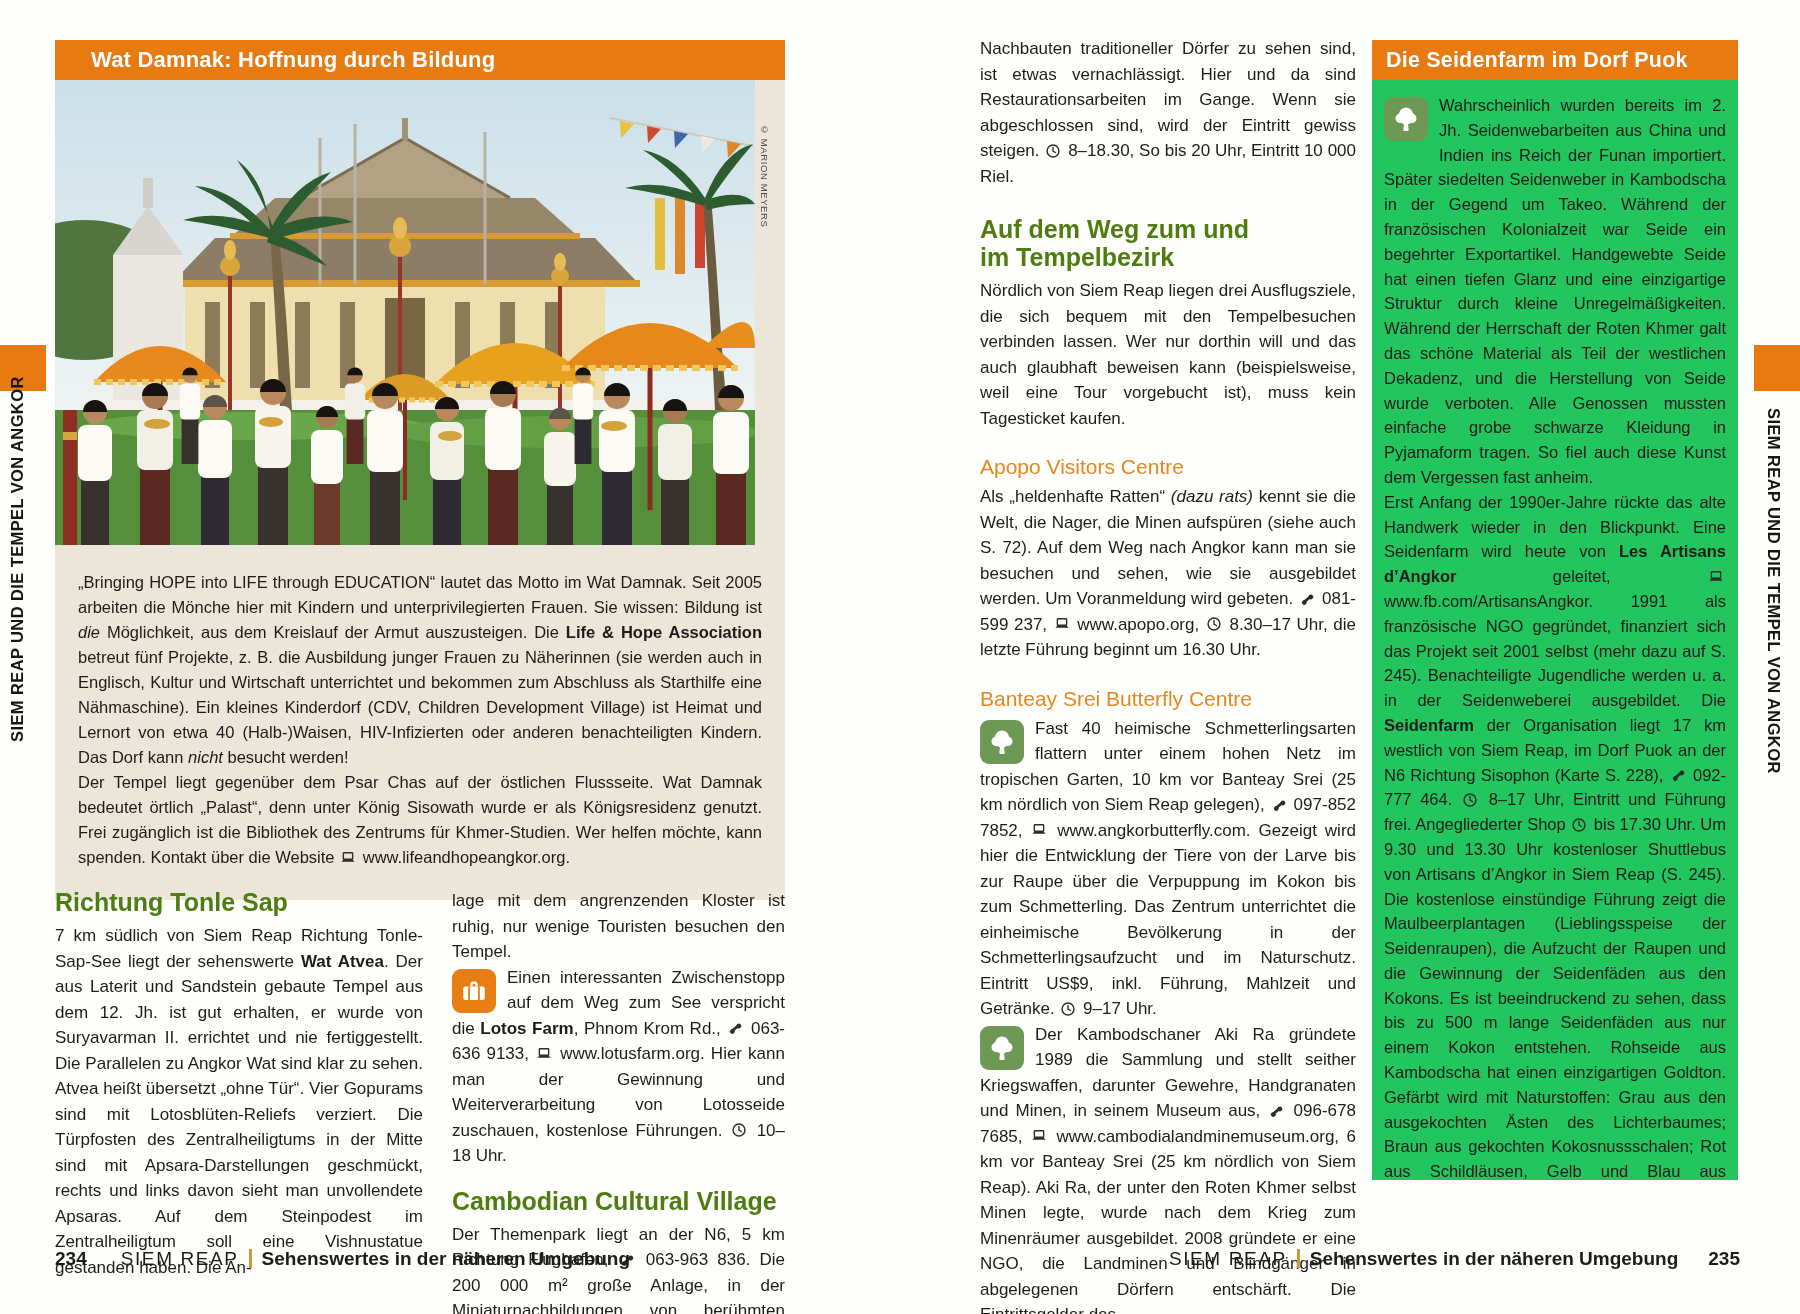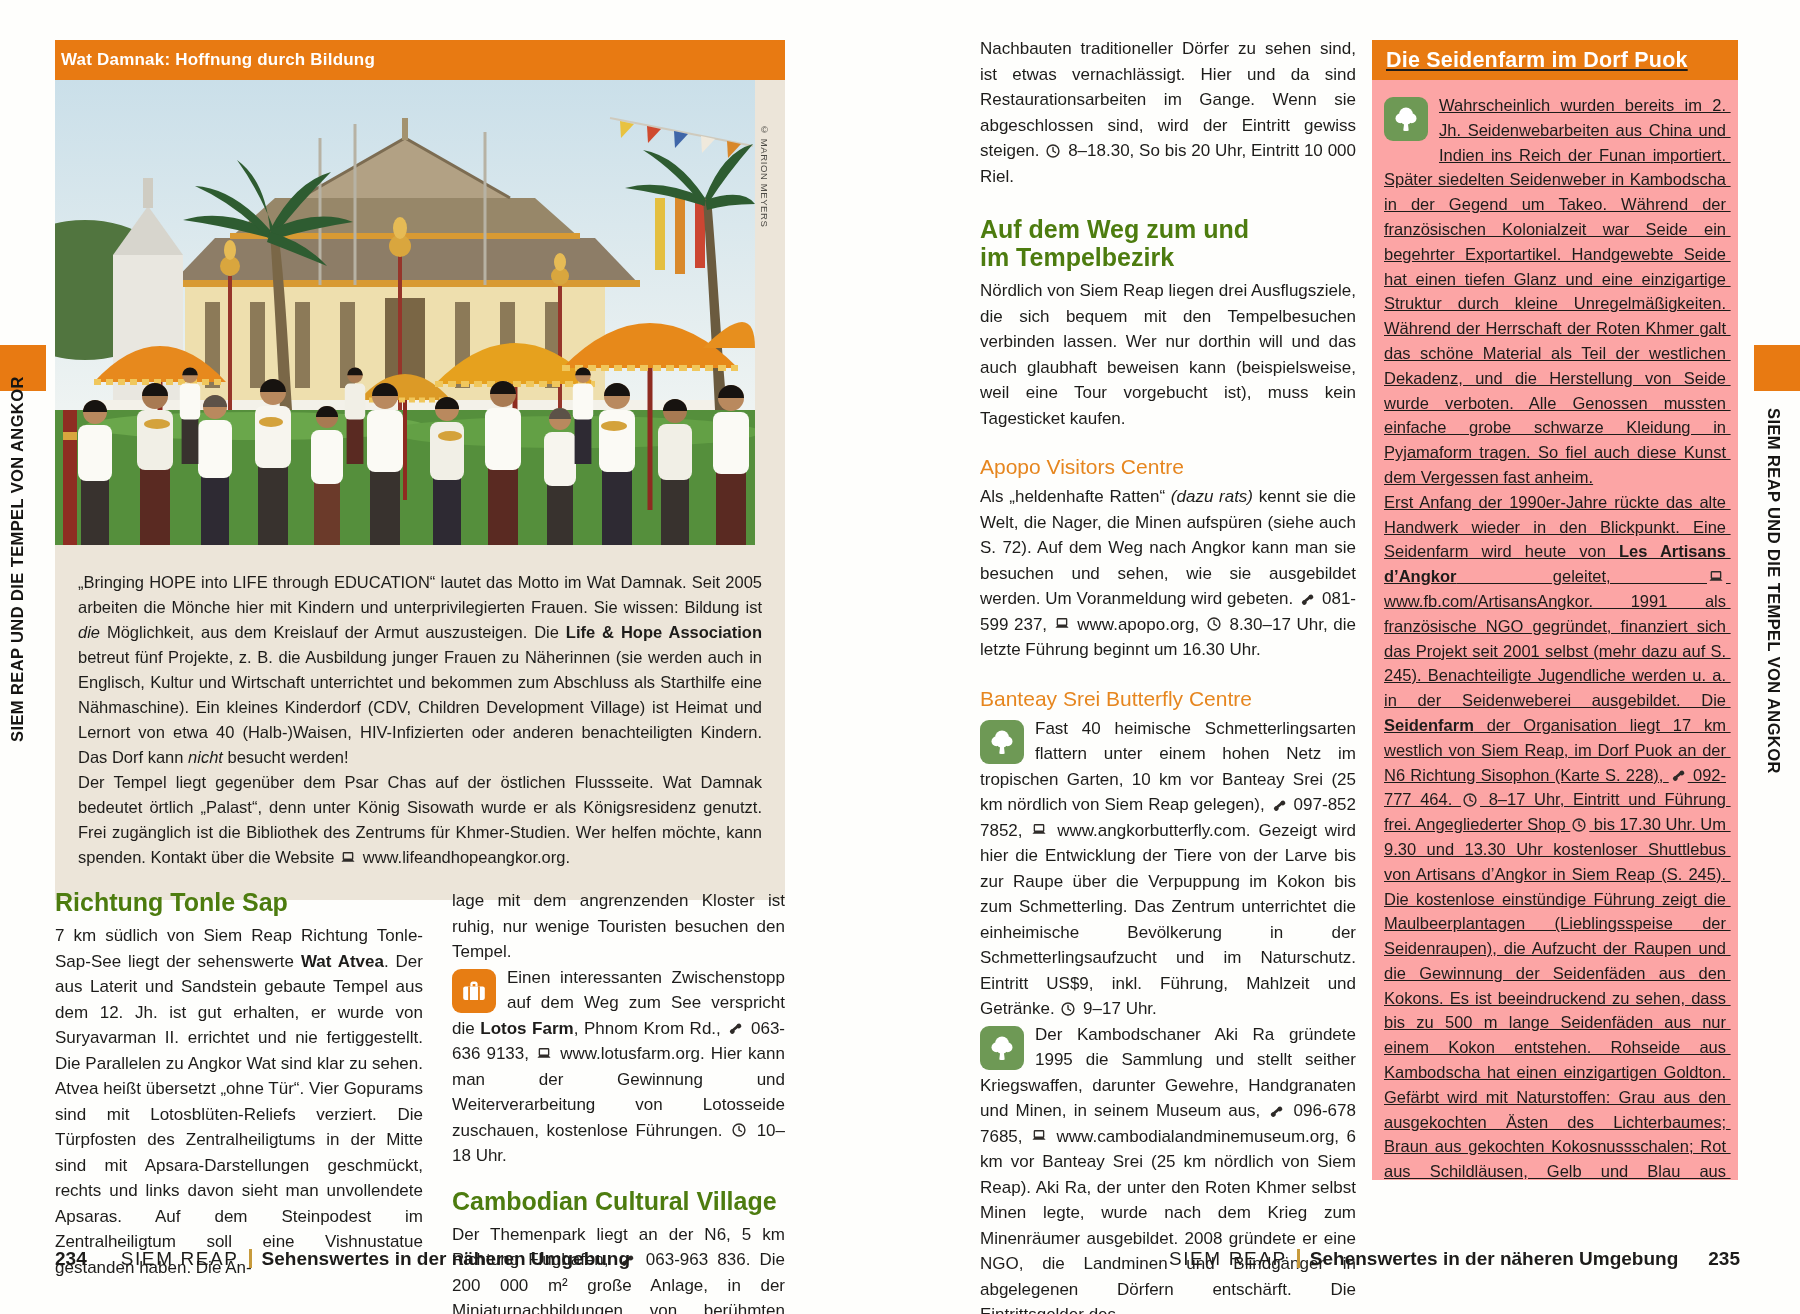--- a/index.html
+++ b/index.html
@@ -7,22 +7,22 @@
           font-family:"Liberation Sans",sans-serif;color:#1d1c1a;overflow:hidden;}
   
   .tab{position:absolute;width:46px;height:46px;background:#E87A12;}
   #tab-left{left:0;top:345px;} #tab-right{left:1754px;top:345px;}
   .vtext{position:absolute;top:408px;height:334px;font-weight:bold;font-size:16.5px;
          letter-spacing:.4px;color:#161513;white-space:nowrap;}
   #vtext-left{left:8px;writing-mode:vertical-rl;transform:rotate(180deg);}
   #vtext-right{left:1764px;writing-mode:vertical-rl;}
   
   #feature{position:absolute;left:55px;top:40px;width:730px;background:#ECE5D9;}
-  .bar{height:40px;background:#E87A12;color:#fff;font-weight:bold;font-size:17px;
-       line-height:40px;padding:0 6px;letter-spacing:.2px;}
+  .bar{height:40px;background:#E87A12;color:#fff;font-weight:bold;font-size:22px;
+       line-height:40px;padding:0 36px;letter-spacing:.2px;}
   #photo-wrap{position:relative;width:700px;height:465px;}
   #photo-wrap svg{display:block;width:700px;height:465px;}
   #credit{position:absolute;left:704px;top:44px;writing-mode:vertical-rl;
           font-size:9.5px;letter-spacing:.6px;color:#4c4a45;}
   #caption{margin:14px;padding:11px 9px 16px 9px;font-size:16.5px;line-height:25px;
            text-align:justify;white-space:pre-wrap;}
   
   .col{position:absolute;text-align:justify;}
   #col1{left:55px;top:888px;width:368px;}
   #col2{left:452px;top:888px;width:333px;}
@@ -35,21 +35,21 @@
   .hline{display:block;}
   .bold{font-weight:bold;} .ital{font-style:italic;}
   
   .ic{width:16px;height:16px;display:inline-block;vertical-align:-2.5px;color:#2e2b28;margin:0 2px 0 1px;}
   .bicon{float:left;width:44px;height:44px;border-radius:9px;margin:4px 11px 2px 0;
          display:flex;align-items:center;justify-content:center;}
   .bicon svg{width:30px;height:30px;}
   .bicon.tree{background:#6E9955;} .bicon.case{background:#E77D13;}
   
   #silk{position:absolute;left:1372px;top:40px;width:366px;height:1140px;
-        background:#fca5a5;overflow:hidden;text-decoration:underline;}
+        background:#22c55e;overflow:hidden;}
   #silk .bar{padding:0 14px;font-size:21.5px;}
   #silk-body{margin:0;padding:13px 12px;font-size:16.5px;line-height:24.8px;
              text-align:justify;white-space:pre-wrap;}
   
   .footer{position:absolute;top:1248px;font-size:19px;white-space:nowrap;}
   #footer-left{left:55px;}
   #footer-right{left:1000px;width:740px;text-align:right;}
   .pgnum{font-weight:bold;}
   #footer-left .pgnum{margin-right:34px;}
   #footer-right .pgnum{margin-left:30px;}
@@ -350,21 +350,21 @@
             <use href="#sym-tree"></use>
           </svg></span><span>Fast 40 heimische Schmetterlingsarten flattern unter einem hohen Netz im tropischen Garten, 10 km vor Banteay Srei (25 km nördlich von Siem Reap gelegen), </span><svg class="ic" viewBox="0 0 20 20">
           <use href="#sym-phone"></use>
         </svg><span> 097-852 7852, </span><svg class="ic" viewBox="0 0 20 20">
           <use href="#sym-laptop"></use>
         </svg><span> www.angkorbutterfly.com. Gezeigt wird hier die Entwicklung der Tiere von der Larve bis zur Raupe über die Verpuppung im Kokon bis zum Schmetterling. Das Zentrum unterrichtet die einheimische Bevölkerung in der Schmetterlingsaufzucht und im Naturschutz. Eintritt US$9, inkl. Führung, Mahlzeit und Getränke. </span><svg class="ic" viewBox="0 0 20 20">
           <use href="#sym-clock"></use>
         </svg><span> 9–17 Uhr.</span></p>
     <p class="rich"><span class="bicon tree"><svg viewBox="0 0 20 20">
             <use href="#sym-tree"></use>
-          </svg></span><span>Der Kambodschaner Aki Ra gründete 1995 die Sammlung und stellt seither Kriegswaffen, darunter Gewehre, Handgranaten und Minen, in seinem Museum aus, </span><svg class="ic" viewBox="0 0 20 20">
+          </svg></span><span>Der Kambodschaner Aki Ra gründete 1989 die Sammlung und stellt seither Kriegswaffen, darunter Gewehre, Handgranaten und Minen, in seinem Museum aus, </span><svg class="ic" viewBox="0 0 20 20">
           <use href="#sym-phone"></use>
         </svg><span> 096-678 7685, </span><svg class="ic" viewBox="0 0 20 20">
           <use href="#sym-laptop"></use>
         </svg><span> www.cambodialandminemuseum.org, 6 km vor Banteay Srei (25 km nördlich von Siem Reap). Aki Ra, der unter den Roten Khmer selbst Minen legte, wurde nach dem Krieg zum Minenräumer ausgebildet. 2008 gründete er eine NGO, die Landminen und Blindgänger in abgelegenen Dörfern entschärft. Die Eintrittsgelder des</span></p>
   </div>
 
   <section id="silk">
     <div class="bar">
       <span>Die Seidenfarm im Dorf Puok</span>
     </div>

